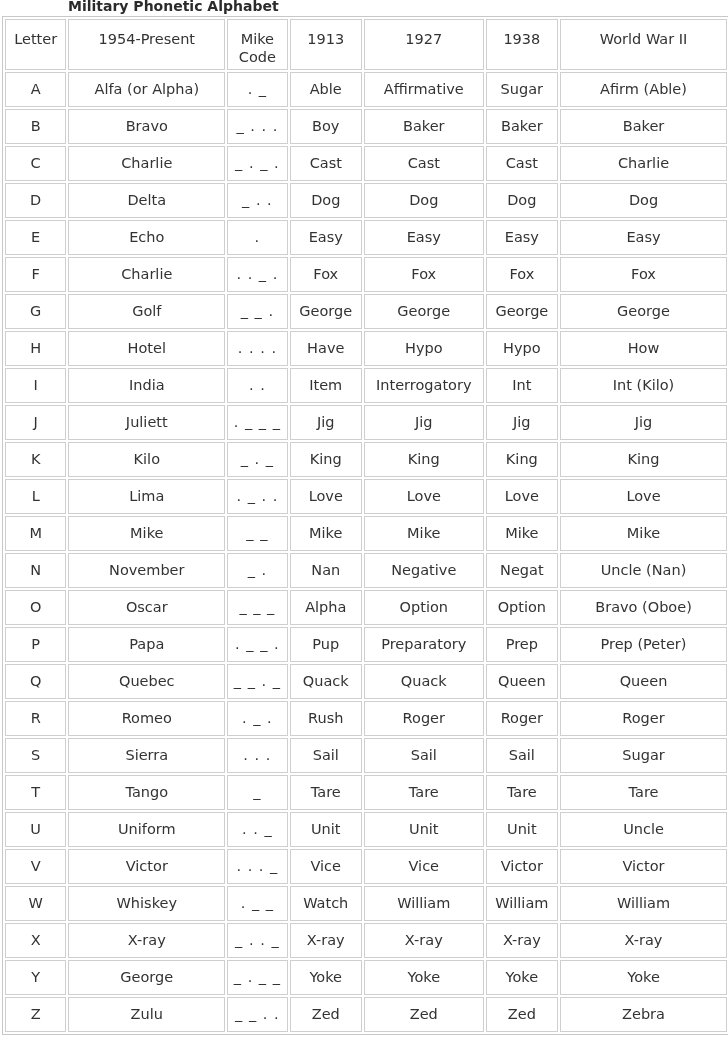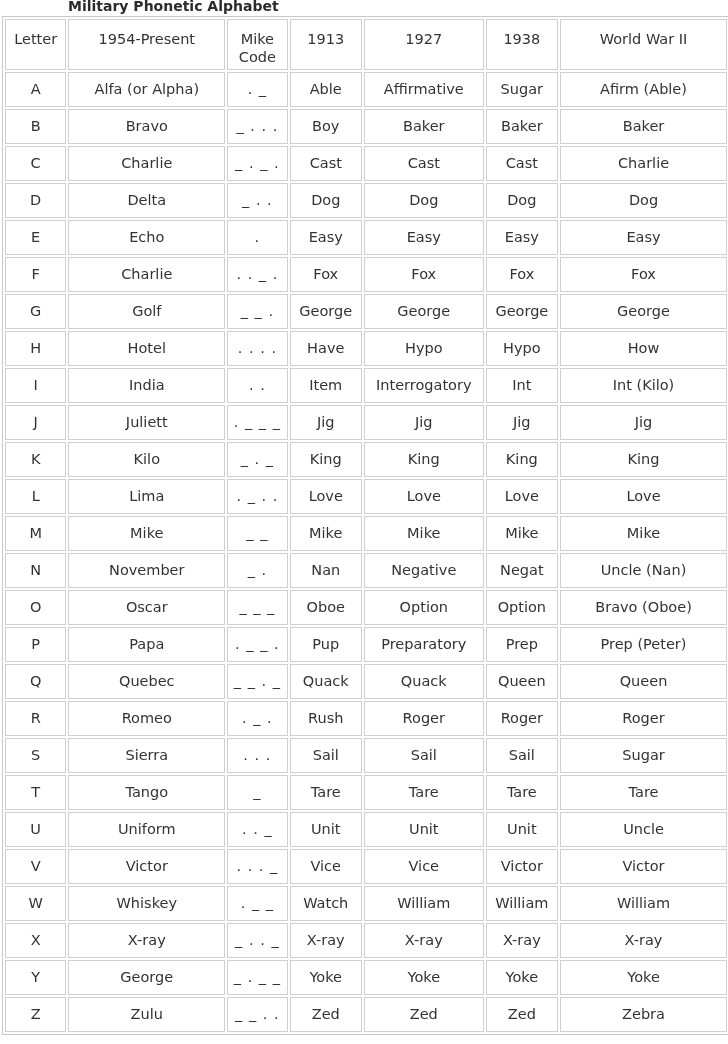--- a/index.html
+++ b/index.html
@@ -183,21 +183,21 @@
         <td class="morse">_ .</td>
         <td>Nan</td>
         <td>Negative</td>
         <td>Negat</td>
         <td>Uncle (Nan)</td>
       </tr>
       <tr>
         <td>O</td>
         <td>Oscar</td>
         <td class="morse">_ _ _</td>
-        <td>Oboe</td>
+        <td>Alpha</td>
         <td>Option</td>
         <td>Option</td>
         <td>Bravo (Oboe)</td>
       </tr>
       <tr>
         <td>P</td>
         <td>Papa</td>
         <td class="morse">. _ _ .</td>
         <td>Pup</td>
         <td>Preparatory</td>

